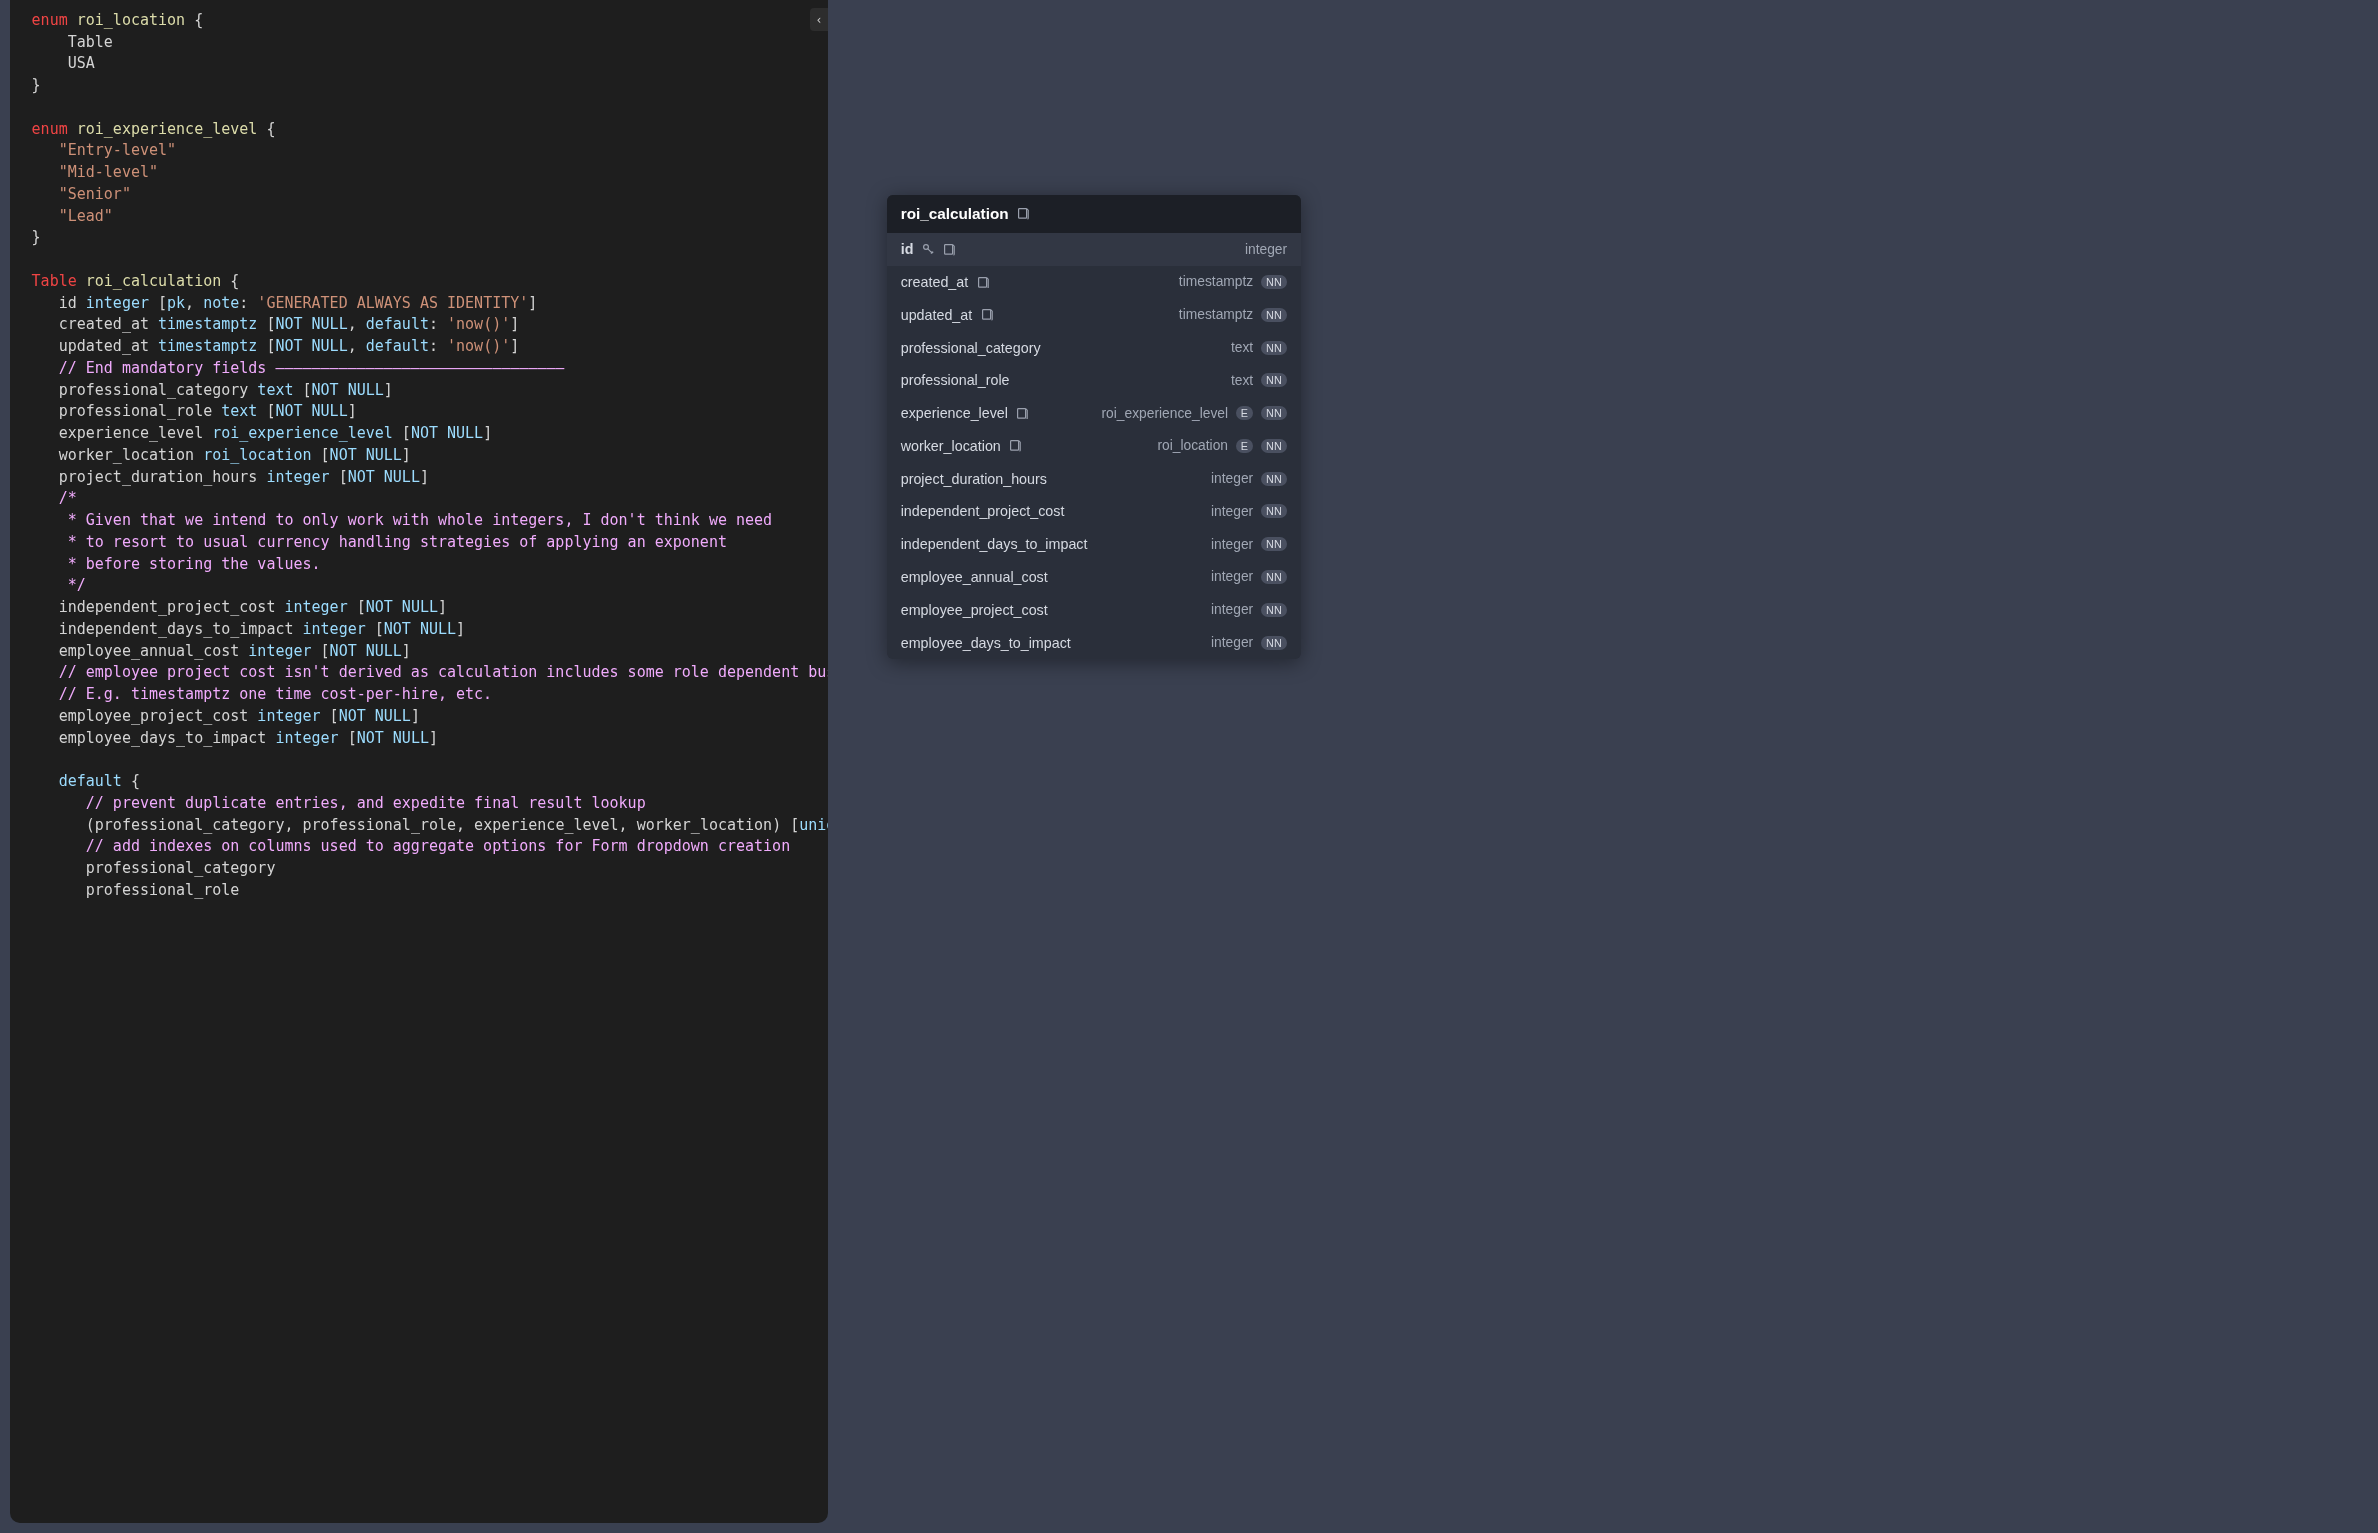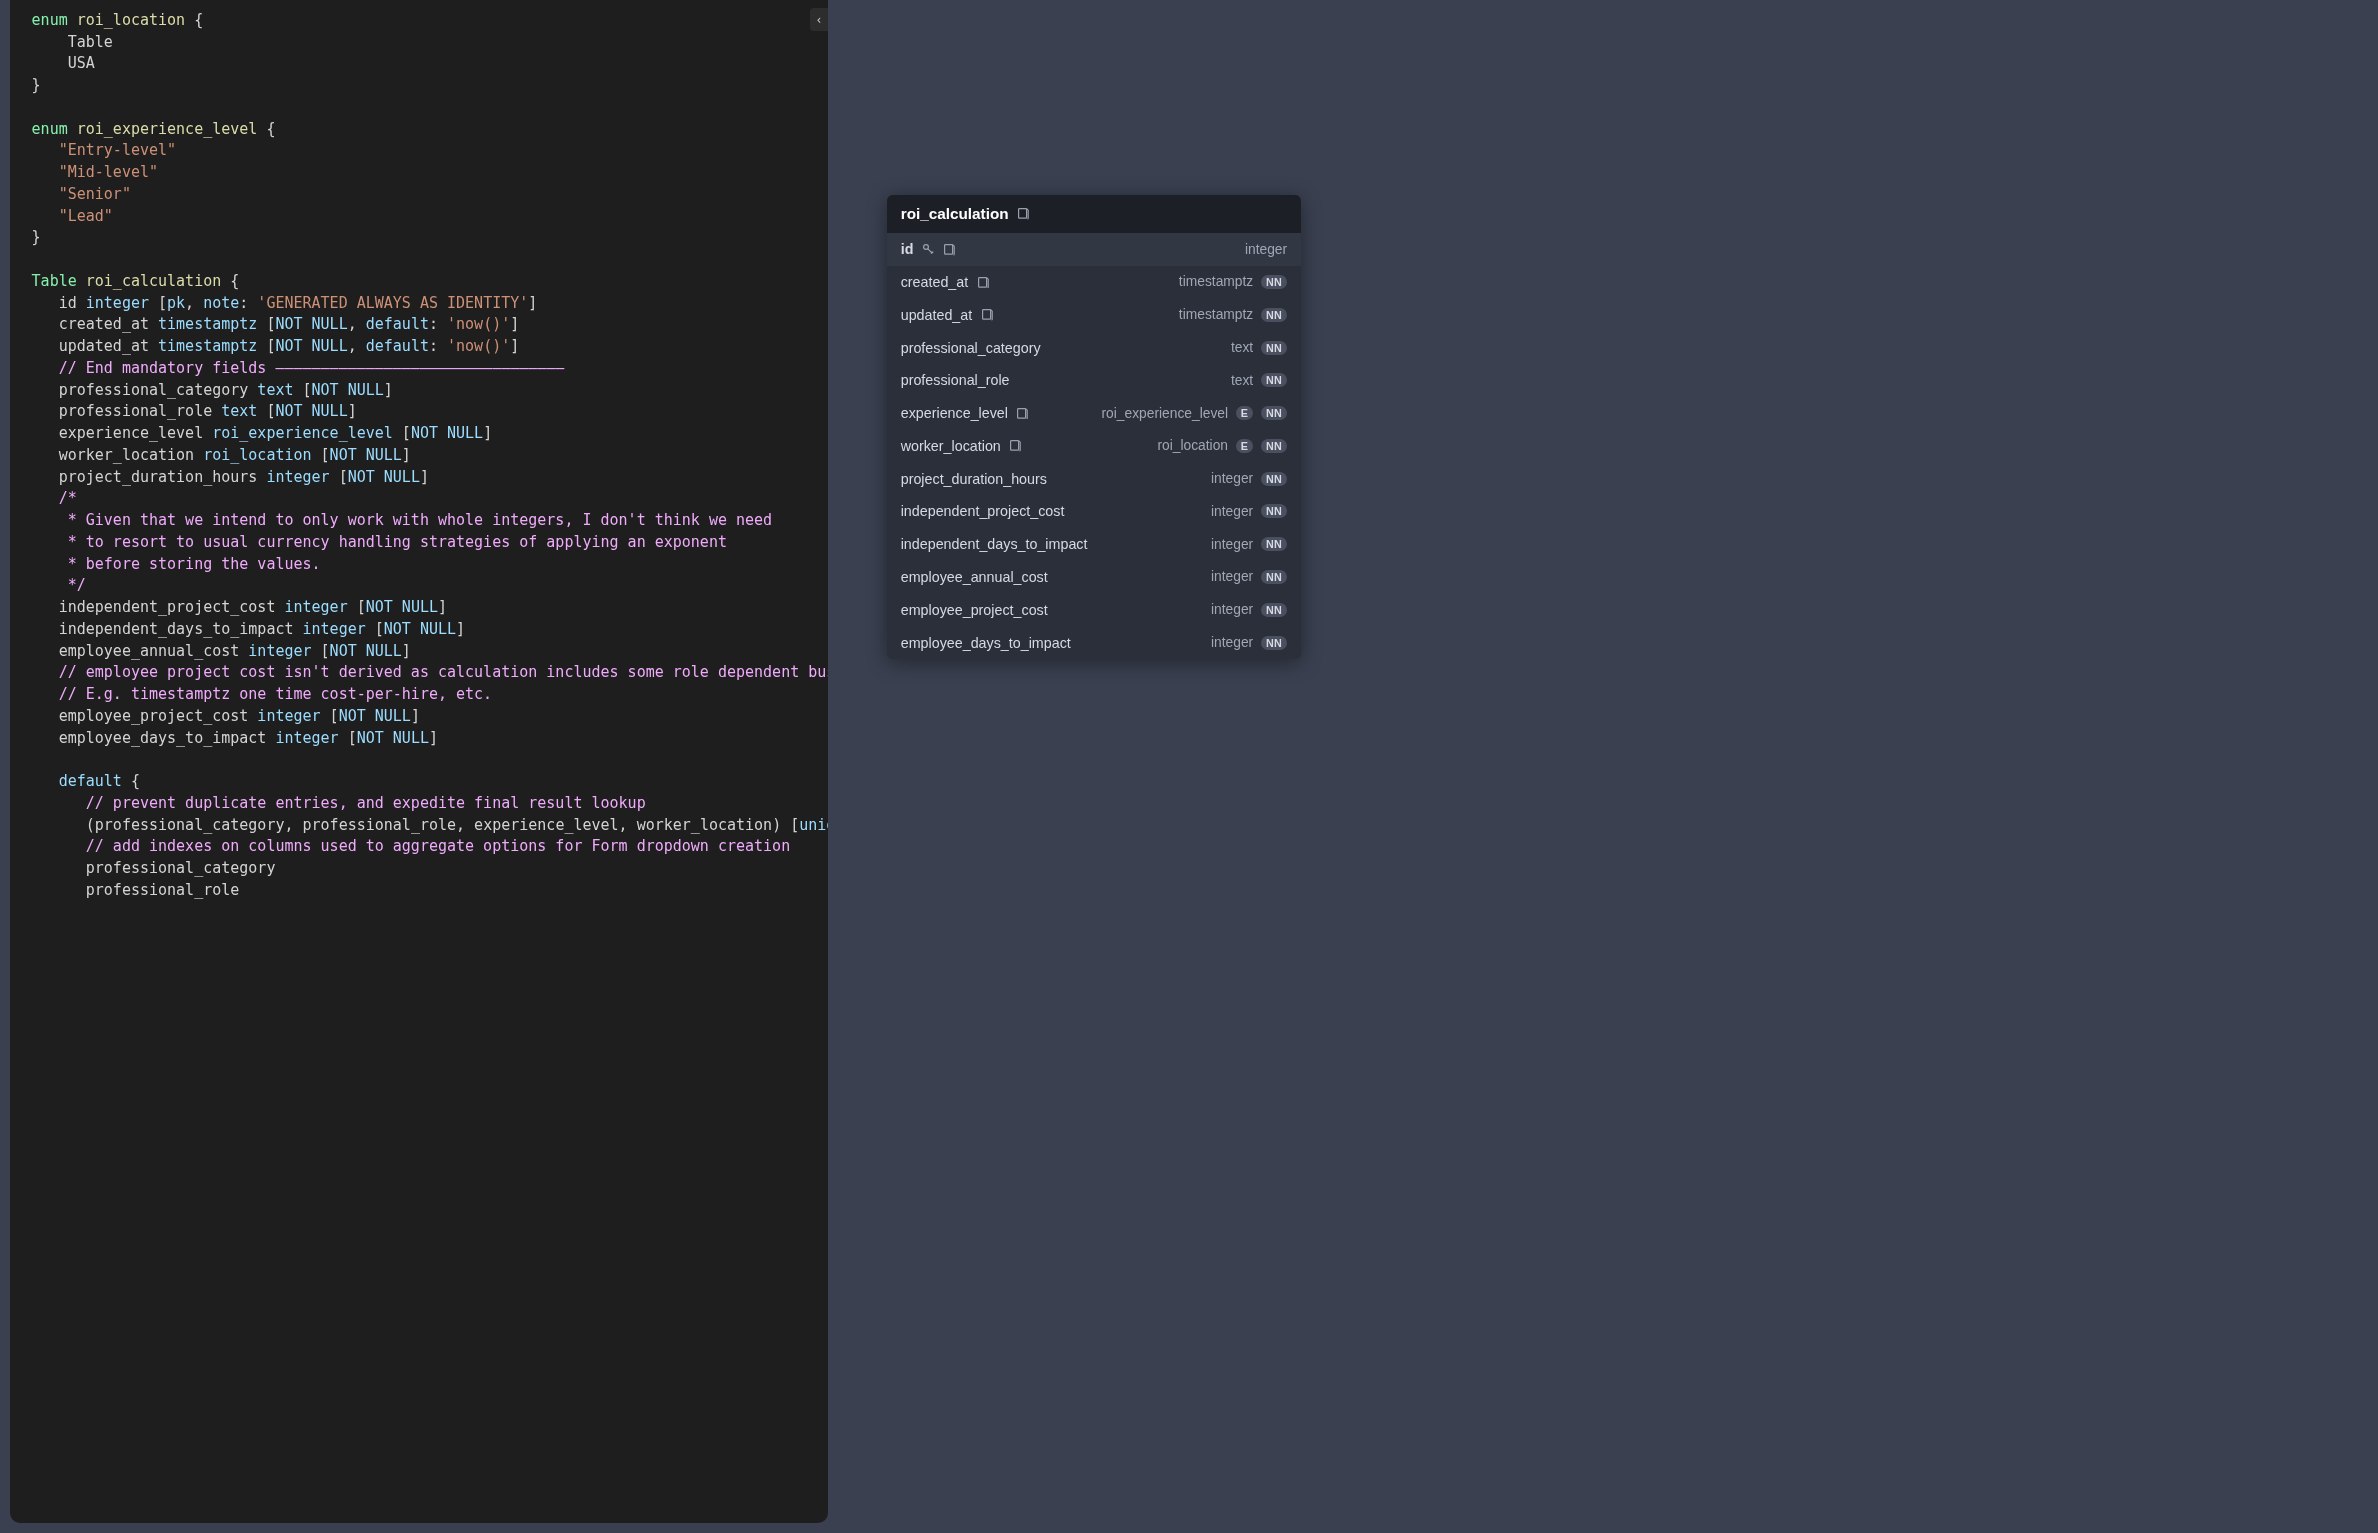--- a/index.html
+++ b/index.html
@@ -24,21 +24,21 @@
     margin: 0 0 9.9px 9.9px;
     overflow: hidden;
   }
   .editor-scroll {
     padding: 9.9px 0 9.9px 21.7px;
     line-height: 1.45;
     font-size: 15px;
     overflow: hidden;
   }
   pre { font-family: inherit; white-space: pre; }
-  .kw { color: #86efac; }
+  .kw { color: #ef4444; }
   .id { color: #dcdcaa; }
   .typ { color: #9cdcfe; }
   .str { color: #ce9178; }
   .com { color: #f0abfc; }
   .pun { color: #d4d4d4; }
   .attr { color: #9cdcfe; margin-top: 35px; }
   .wht { color: #d4d4d4; }
 
   .collapse-tab {
     position: absolute;
@@ -91,21 +91,21 @@
     color: #d6dae2;
   }
   .col-row.pk { background: #323744; }
   .col-left { display: flex; align-items: center; gap: 7.9px; font-weight: 500; }
   .col-left.bold { font-weight: 700; }
   .col-right { display: flex; align-items: center; gap: 7.9px; color: #a0a7b4; font-size: 13.8px; }
   .badge {
     background: #4a5060;
     color: #d6dae2;
     font-size: 10.8px;
-    font-weight: 700;
+    font-weight: 400;
     padding: 1px 4.9px;
     border-radius: 7px;
     letter-spacing: 0.3px;
   }
   .mini-icon {
     display: inline-flex;
     width: 13.8px;
     height: 13.8px;
     align-items: center;
     justify-content: center;

